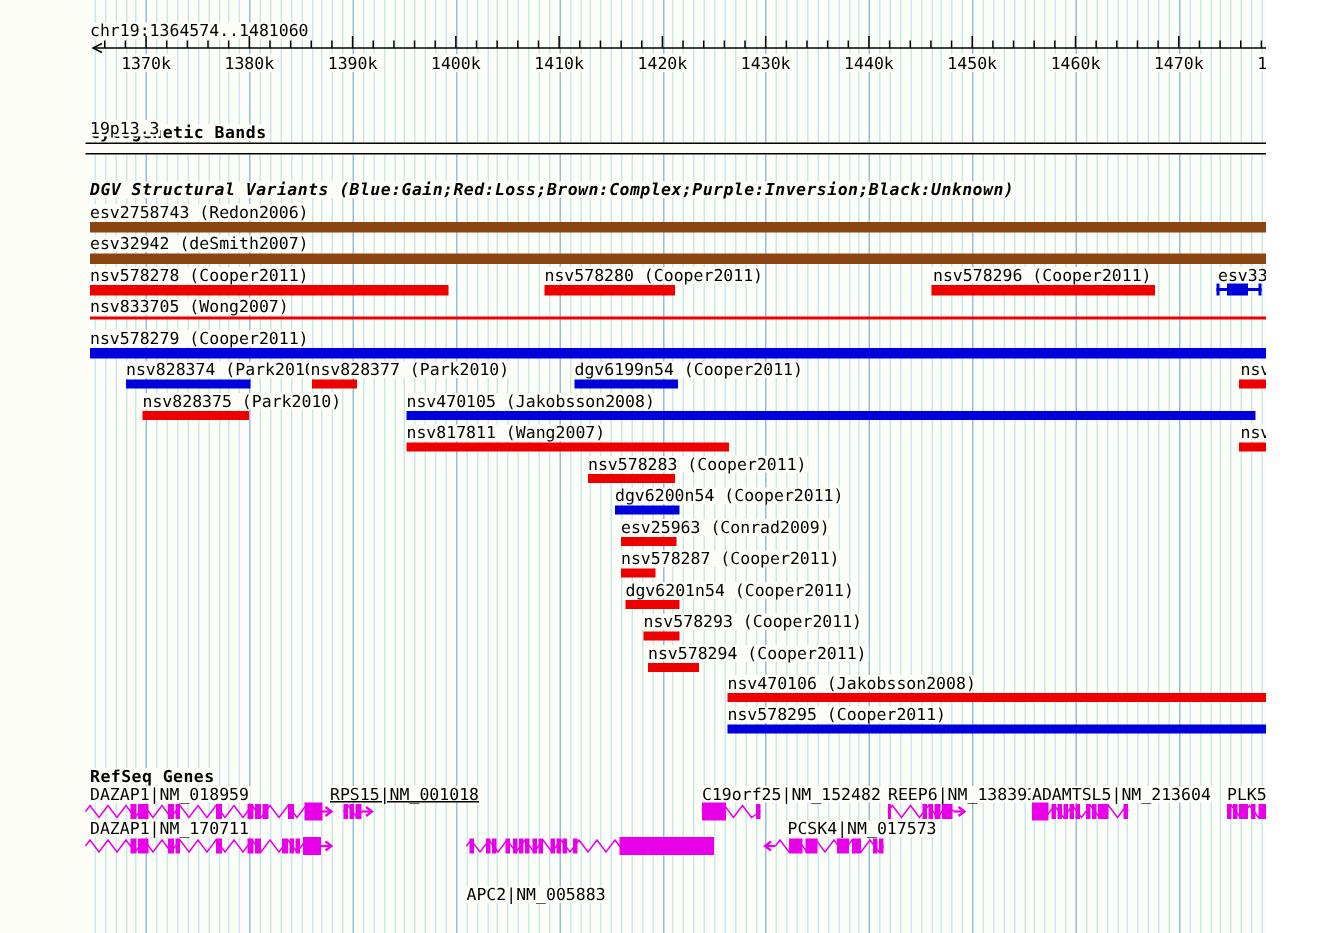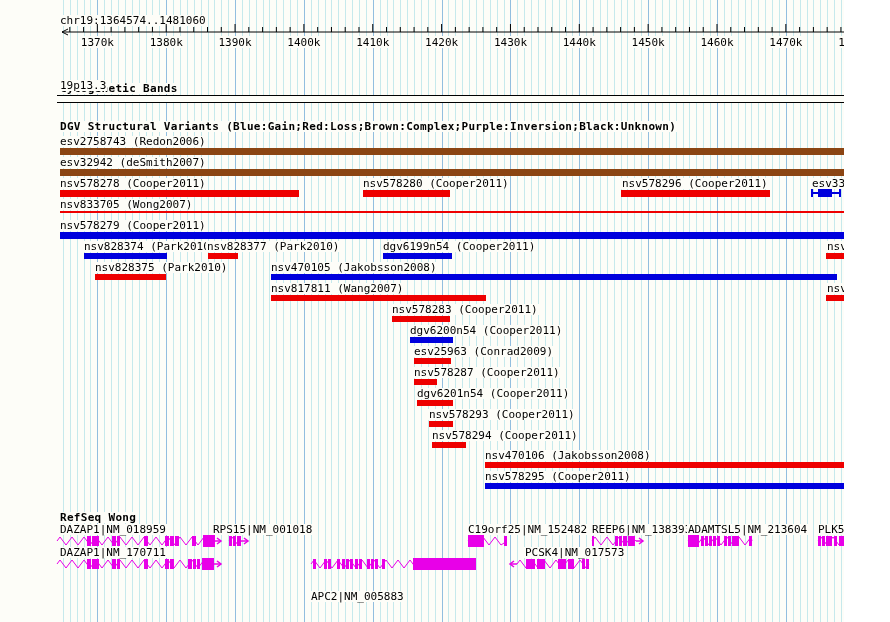--- a/index.html
+++ b/index.html
@@ -234,21 +234,21 @@
       <text x="785.8524801263671" y="46" text-anchor="middle">1470k</text>
       <line x1="854.7019555998146" y1="24" x2="854.7019555998146" y2="32" stroke="#000"></line>
       <rect x="836.1519555998146" y="36" width="37.1" height="12" fill="#fdfdf8"></rect>
       <text x="854.7019555998146" y="46" text-anchor="middle">1480k</text>
     </svg>
 
   <div class="lbl bold" style="left:59px;top:83px;">Cytogenetic Bands</div>
   <div class="lbl" style="left:59px;top:80px;">19p13.3</div>
   <div id="cytoband" class="band" style="left: 57px; top: 95px; width: 806px; height: 6px;"></div>
 
-  <div class="lbl bold" style="left:59px;top:121px;">DGV Structural Variants (Blue:Gain;Red:Loss;Brown:Complex;Purple:Inversion;Black:Unknown)</div>
+  <div class="lbl bold" style="left:59px;top:121px;font-style:italic;">DGV Structural Variants (Blue:Gain;Red:Loss;Brown:Complex;Purple:Inversion;Black:Unknown)</div>
   <div id="variants">
       <div class="lbl" style="left: 59px; top: 136px;">esv2758743 (Redon2006)</div>
       <div class="bar" style="left: 60px; top: 148px; width: 803px; height: 7px; background: rgb(139, 69, 19);"></div>
       <div class="lbl" style="left: 59px; top: 157px;">esv32942 (deSmith2007)</div>
       <div class="bar" style="left: 60px; top: 169px; width: 803px; height: 7px; background: rgb(139, 69, 19);"></div>
       <div class="lbl" style="left: 59px; top: 178px;">nsv578278 (Cooper2011)</div>
       <div class="bar" style="left: 60px; top: 190px; width: 239px; height: 7px; background: rgb(238, 0, 0);"></div>
       <div class="lbl" style="left: 362px; top: 178px;">nsv578280 (Cooper2011)</div>
       <div class="bar" style="left: 363px; top: 190px; width: 87px; height: 7px; background: rgb(238, 0, 0);"></div>
       <div class="lbl" style="left: 621px; top: 178px;">nsv578296 (Cooper2011)</div>
@@ -293,24 +293,24 @@
       <div class="lbl" style="left: 428px; top: 409px;">nsv578293 (Cooper2011)</div>
       <div class="bar" style="left: 429px; top: 421px; width: 24px; height: 6px; background: rgb(238, 0, 0);"></div>
       <div class="lbl" style="left: 431px; top: 430px;">nsv578294 (Cooper2011)</div>
       <div class="bar" style="left: 432px; top: 442px; width: 34px; height: 6px; background: rgb(238, 0, 0);"></div>
       <div class="lbl" style="left: 484px; top: 450px;">nsv470106 (Jakobsson2008)</div>
       <div class="bar" style="left: 485px; top: 462px; width: 377px; height: 6px; background: rgb(238, 0, 0);"></div>
       <div class="lbl" style="left: 484px; top: 471px;">nsv578295 (Cooper2011)</div>
       <div class="bar" style="left: 485px; top: 483px; width: 377px; height: 6px; background: rgb(0, 0, 221);"></div>
     </div>
 
-  <div class="lbl bold" style="left:59px;top:512px;">RefSeq Wong</div>
+  <div class="lbl bold" style="left:59px;top:512px;">RefSeq Genes</div>
   <div id="gene-labels">
       <div class="lbl" style="left: 59px; top: 524px;">DAZAP1|NM_018959</div>
-      <div class="lbl" style="left: 212px; top: 524px;">RPS15|NM_001018</div>
+      <div class="lbl" style="left: 219px; top: 524px; text-decoration: underline;">RPS15|NM_001018</div>
       <div class="lbl" style="left: 467px; top: 524px;">C19orf25|NM_152482</div>
       <div class="lbl" style="left: 591px; top: 524px;">REEP6|NM_138393</div>
       <div class="lbl" style="left: 687px; top: 524px;">ADAMTSL5|NM_213604</div>
       <div class="lbl" style="left: 817px; top: 524px;">PLK5|NM_0012</div>
       <div class="lbl" style="left: 59px; top: 547px;">DAZAP1|NM_170711</div>
       <div class="lbl" style="left: 310px; top: 547px; margin-top: 44px;">APC2|NM_005883</div>
       <div class="lbl" style="left: 524px; top: 547px;">PCSK4|NM_017573</div>
     </div>
   <svg id="genes" width="890" height="622">
       <g>

